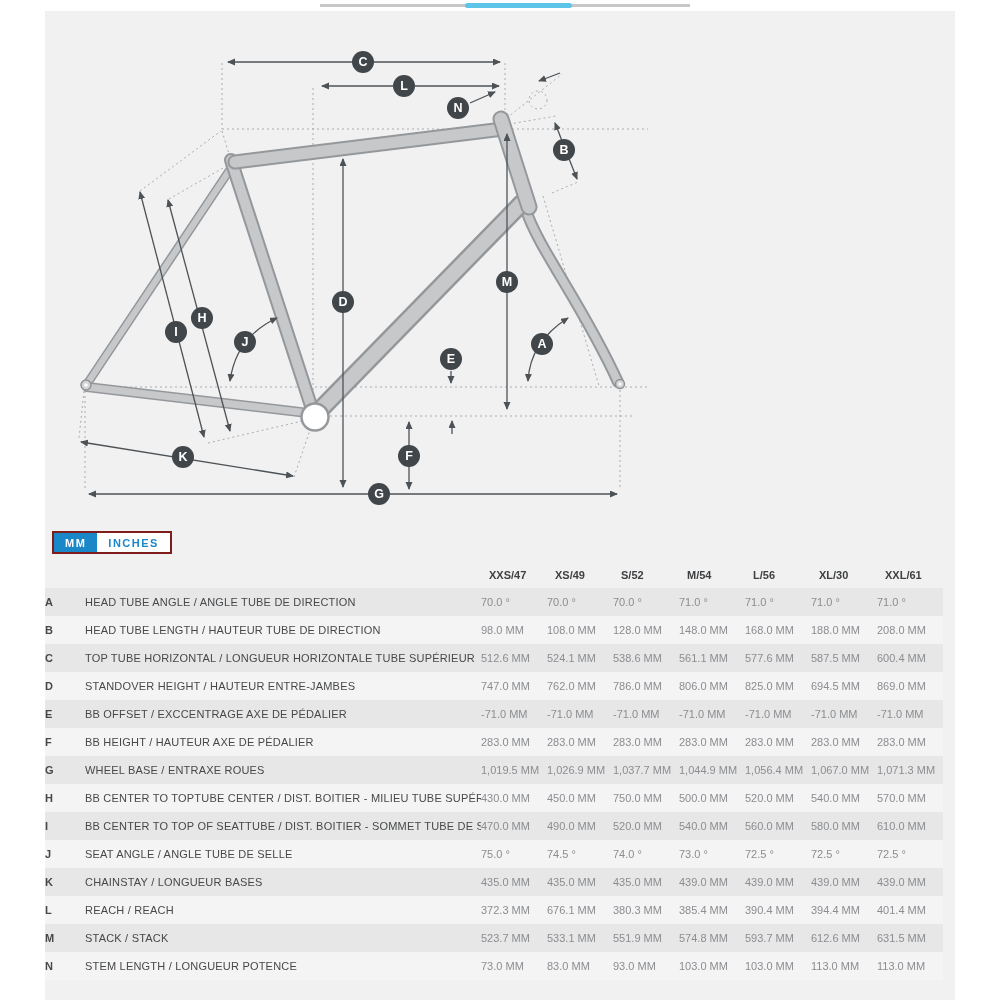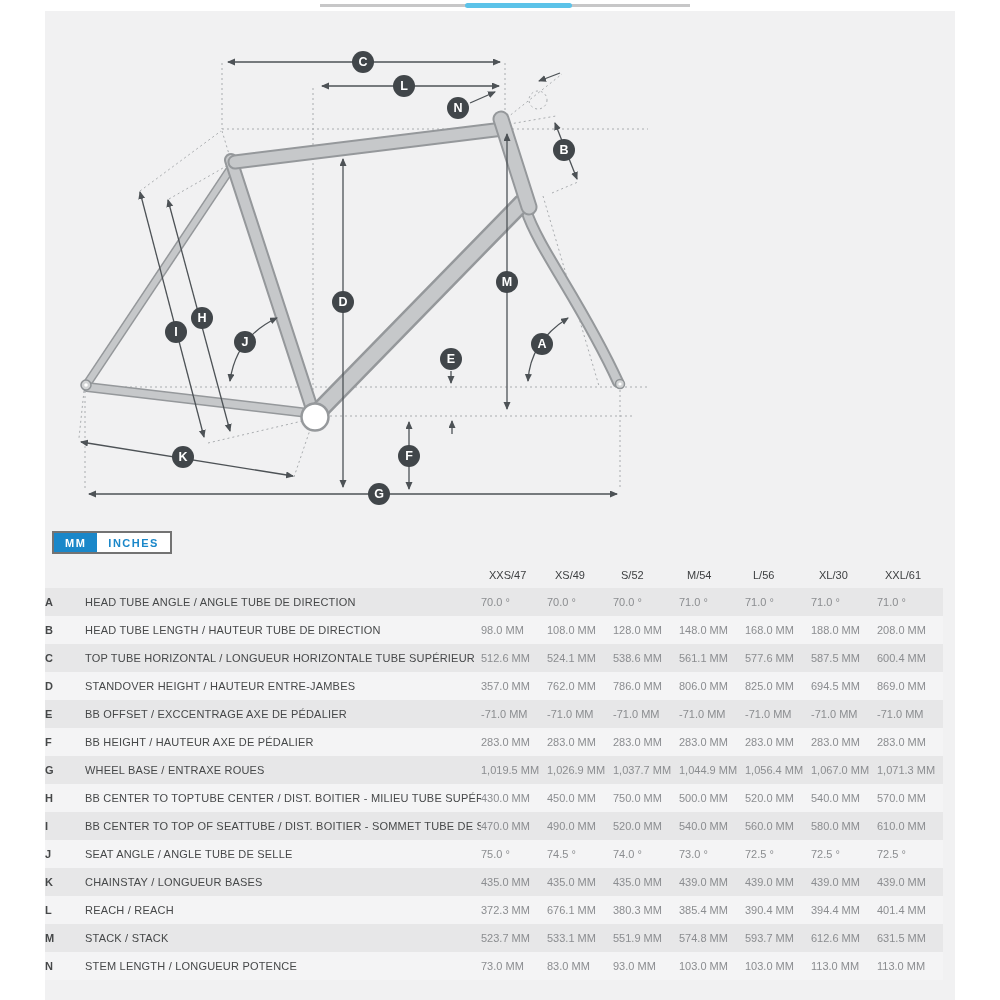--- a/index.html
+++ b/index.html
@@ -13,30 +13,30 @@
   .scroll-thumb { position:absolute; left:465px; top:3px; width:107px; height:5px; background:#5cc3e9; border-radius:3px; }
 
   
   svg.diagram { position:absolute; left:45px; top:10px; }
   .dim { stroke:#4d5256; stroke-width:1.3; fill:none; }
   .dot { stroke:#a9acaf; stroke-width:1; fill:none; stroke-dasharray:2 3; }
   .mark circle { fill:#41464a; }
   .mark text { fill:#ffffff; font-size:12.5px; font-weight:bold; text-anchor:middle; dominant-baseline:central; }
 
   
-  .toggle { position:absolute; left:52px; top:531px; display:flex; border:2px solid #737373; background:#ffffff; height:23px; cursor:pointer; }
+  .toggle { position:absolute; left:52px; top:531px; display:flex; border:2px solid #7f1d1d; background:#ffffff; height:23px; cursor:pointer; }
   .toggle .seg { display:flex; align-items:center; padding:0 11px; font-size:11px; font-weight:bold; letter-spacing:1.5px; }
   .toggle .active { background:#1a87c9; color:#ffffff; }
   .toggle .inactive { color:#1a87c9; }
 
   
   table.geo { position:absolute; left:45px; top:562px; width:898px; border-collapse:collapse; table-layout:fixed; }
   table.geo td, table.geo th { font-size:11px; text-align:left; vertical-align:middle; padding:0; overflow:hidden; white-space:nowrap; }
   tr.hdr { height:26px; }
-  tr.hdr th { font-weight:normal; color:#3e4042; padding-left:8px; }
+  tr.hdr th { font-weight:bold; color:#3e4042; padding-left:8px; }
   tr.row { height:28px; }
   tr.r0 { background:#e7e7e8; }
   tr.r1 { background:#f4f4f5; }
   td.c-letter { font-weight:bold; color:#464849; padding-left:16px; }
   td.c-label { font-weight:normal; color:#464849; font-size:10.5px; letter-spacing:0.2px; }
   td.c-val { color:#8b8d90; padding-left:8px; }
 </style>
 </head>
 <body>
 
@@ -238,21 +238,21 @@
           <td class="c-val">524.1 MM</td>
           <td class="c-val">538.6 MM</td>
           <td class="c-val">561.1 MM</td>
           <td class="c-val">577.6 MM</td>
           <td class="c-val">587.5 MM</td>
           <td class="c-val">600.4 MM</td>
         </tr>
         <tr class="row r1">
           <td class="c-letter">D</td>
           <td class="c-label">STANDOVER HEIGHT / HAUTEUR ENTRE-JAMBES</td>
-          <td class="c-val">357.0 MM</td>
+          <td class="c-val">747.0 MM</td>
           <td class="c-val">762.0 MM</td>
           <td class="c-val">786.0 MM</td>
           <td class="c-val">806.0 MM</td>
           <td class="c-val">825.0 MM</td>
           <td class="c-val">694.5 MM</td>
           <td class="c-val">869.0 MM</td>
         </tr>
         <tr class="row r0">
           <td class="c-letter">E</td>
           <td class="c-label">BB OFFSET / EXCCENTRAGE AXE DE PÉDALIER</td>

